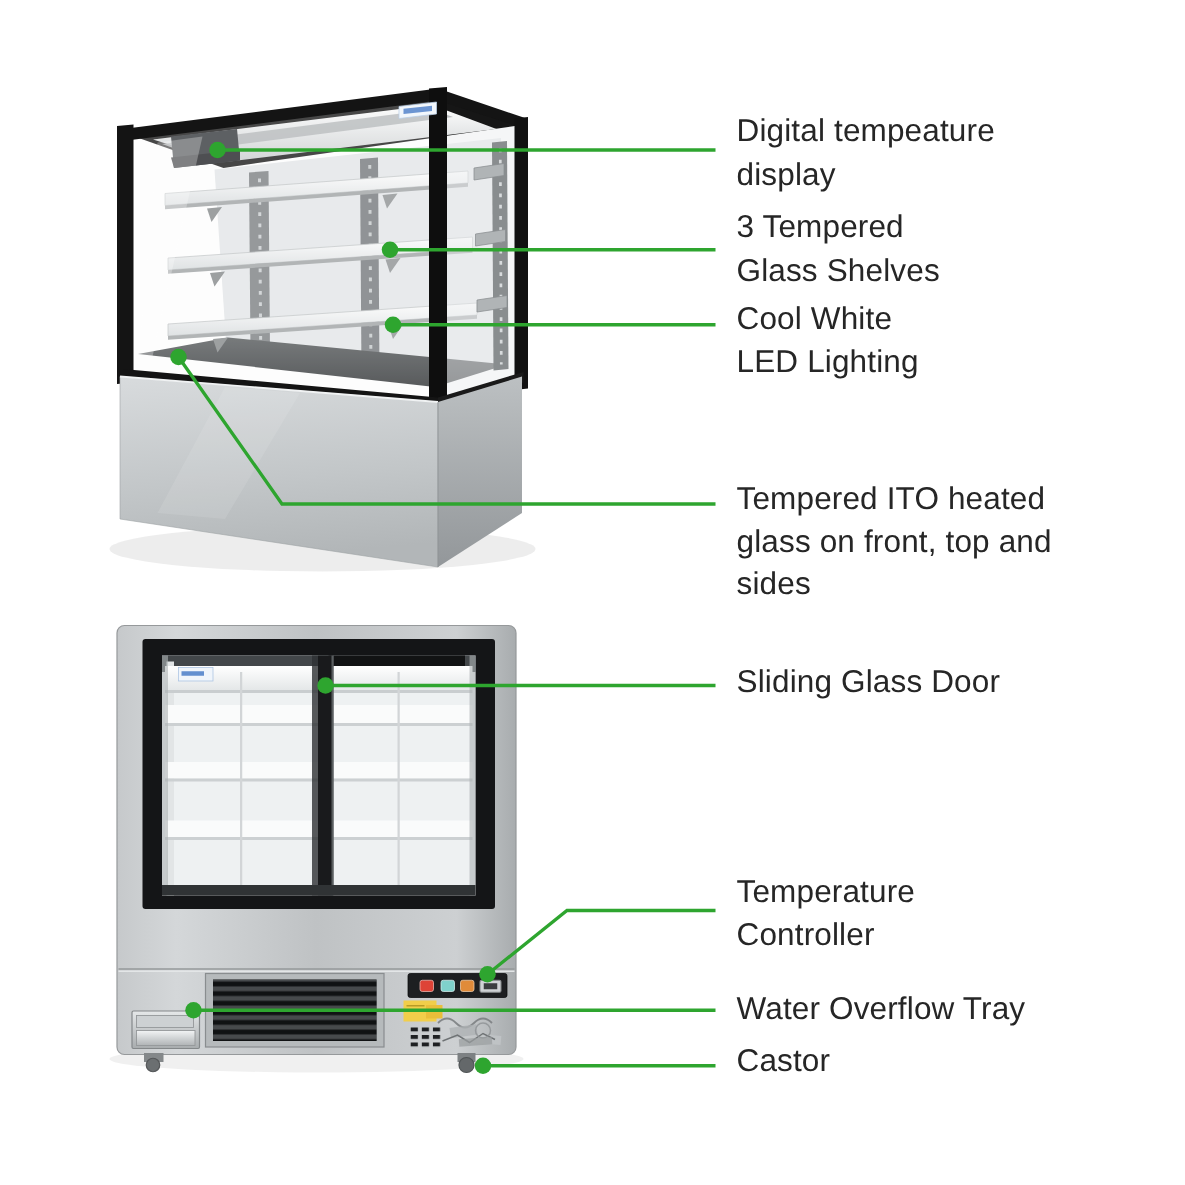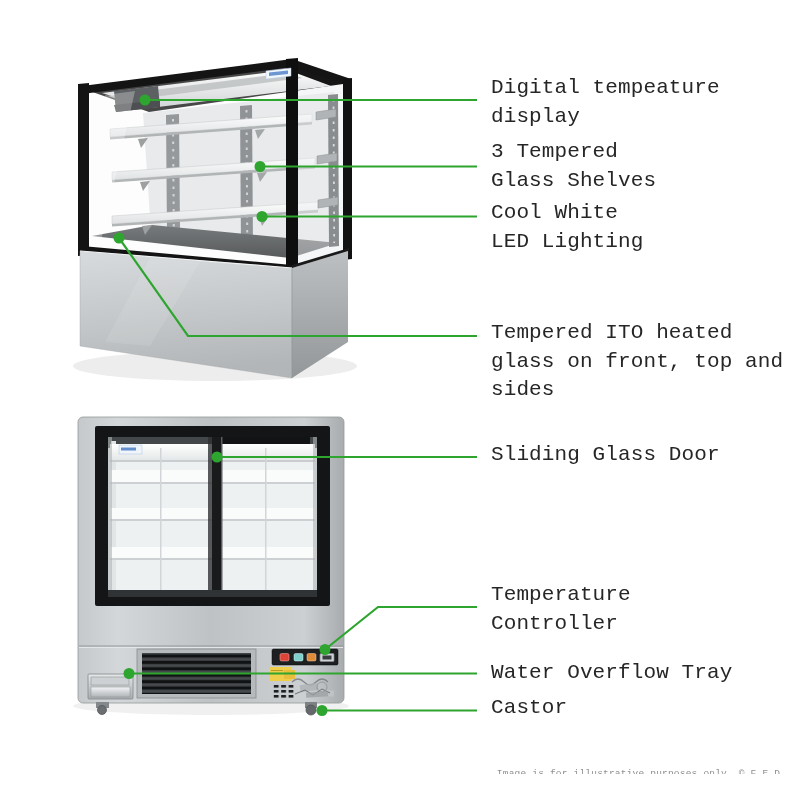--- a/index.html
+++ b/index.html
@@ -1,17 +1,17 @@
 <!DOCTYPE html>
 <html style="--accent: #2ea52f;"><head>
 <meta charset="utf-8">
 <style>
   html,body{margin:0;padding:0;background:#ffffff;}
   .canvas{position:relative;width:790px;height:774px;background:#fff;overflow:hidden;
-          font-family:Liberation Mono, monospace;}
+          font-family:Liberation Sans, sans-serif;}
   .illustration{position:absolute;z-index:1;}
   .overlay{position:absolute;left:0;top:0;z-index:2;pointer-events:none;}
   .callout-line{stroke:var(--accent,#2ea52f);stroke-width:2.2;fill:none;}
   .callout-dot{fill:var(--accent,#2ea52f);}
   .callout-label{position:absolute;left:491px;width:302px;z-index:3;
                  font-size:21px;line-height:28.5px;color:#262626;
                  white-space:pre-line;letter-spacing:.1px;}
   .footer-note{position:absolute;right:4px;top:768px;z-index:3;
                font-size:9.5px;color:#8f8f8f;white-space:pre;letter-spacing:.2px;}
 </style>
@@ -271,14 +271,13 @@
 LED Lighting</div>
   <div class="callout-label" style="top:319px">Tempered ITO heated
 glass on front, top and
 sides</div>
   <div class="callout-label" style="top:441px">Sliding Glass Door</div>
   <div class="callout-label" style="top:581px">Temperature
 Controller</div>
   <div class="callout-label" style="top:659px">Water Overflow Tray</div>
   <div class="callout-label" style="top:694px">Castor</div>
 
-  <div class="footer-note">Image is for illustrative purposes only  © F.E.D.</div>
 </div>
 
 </body></html>

